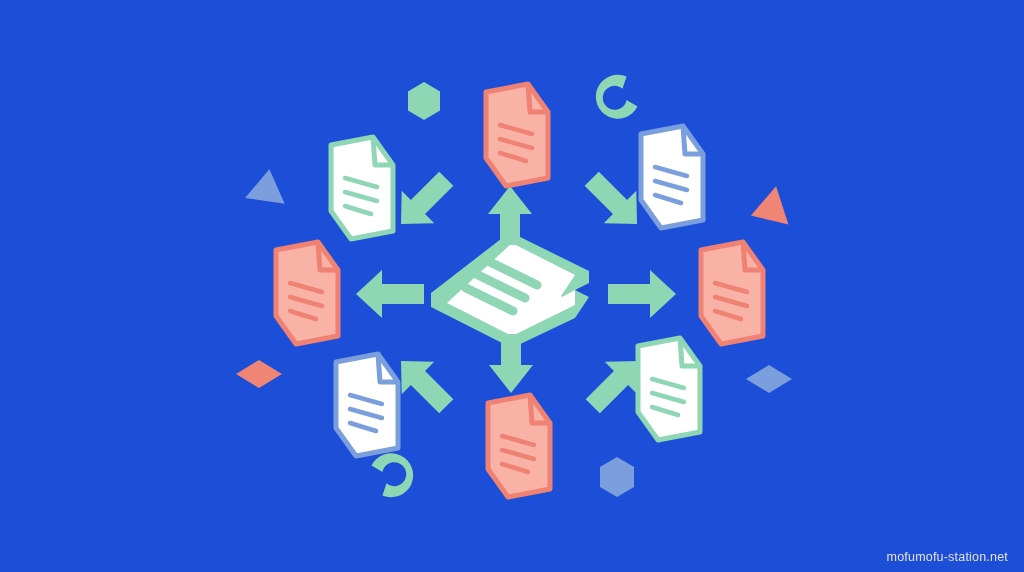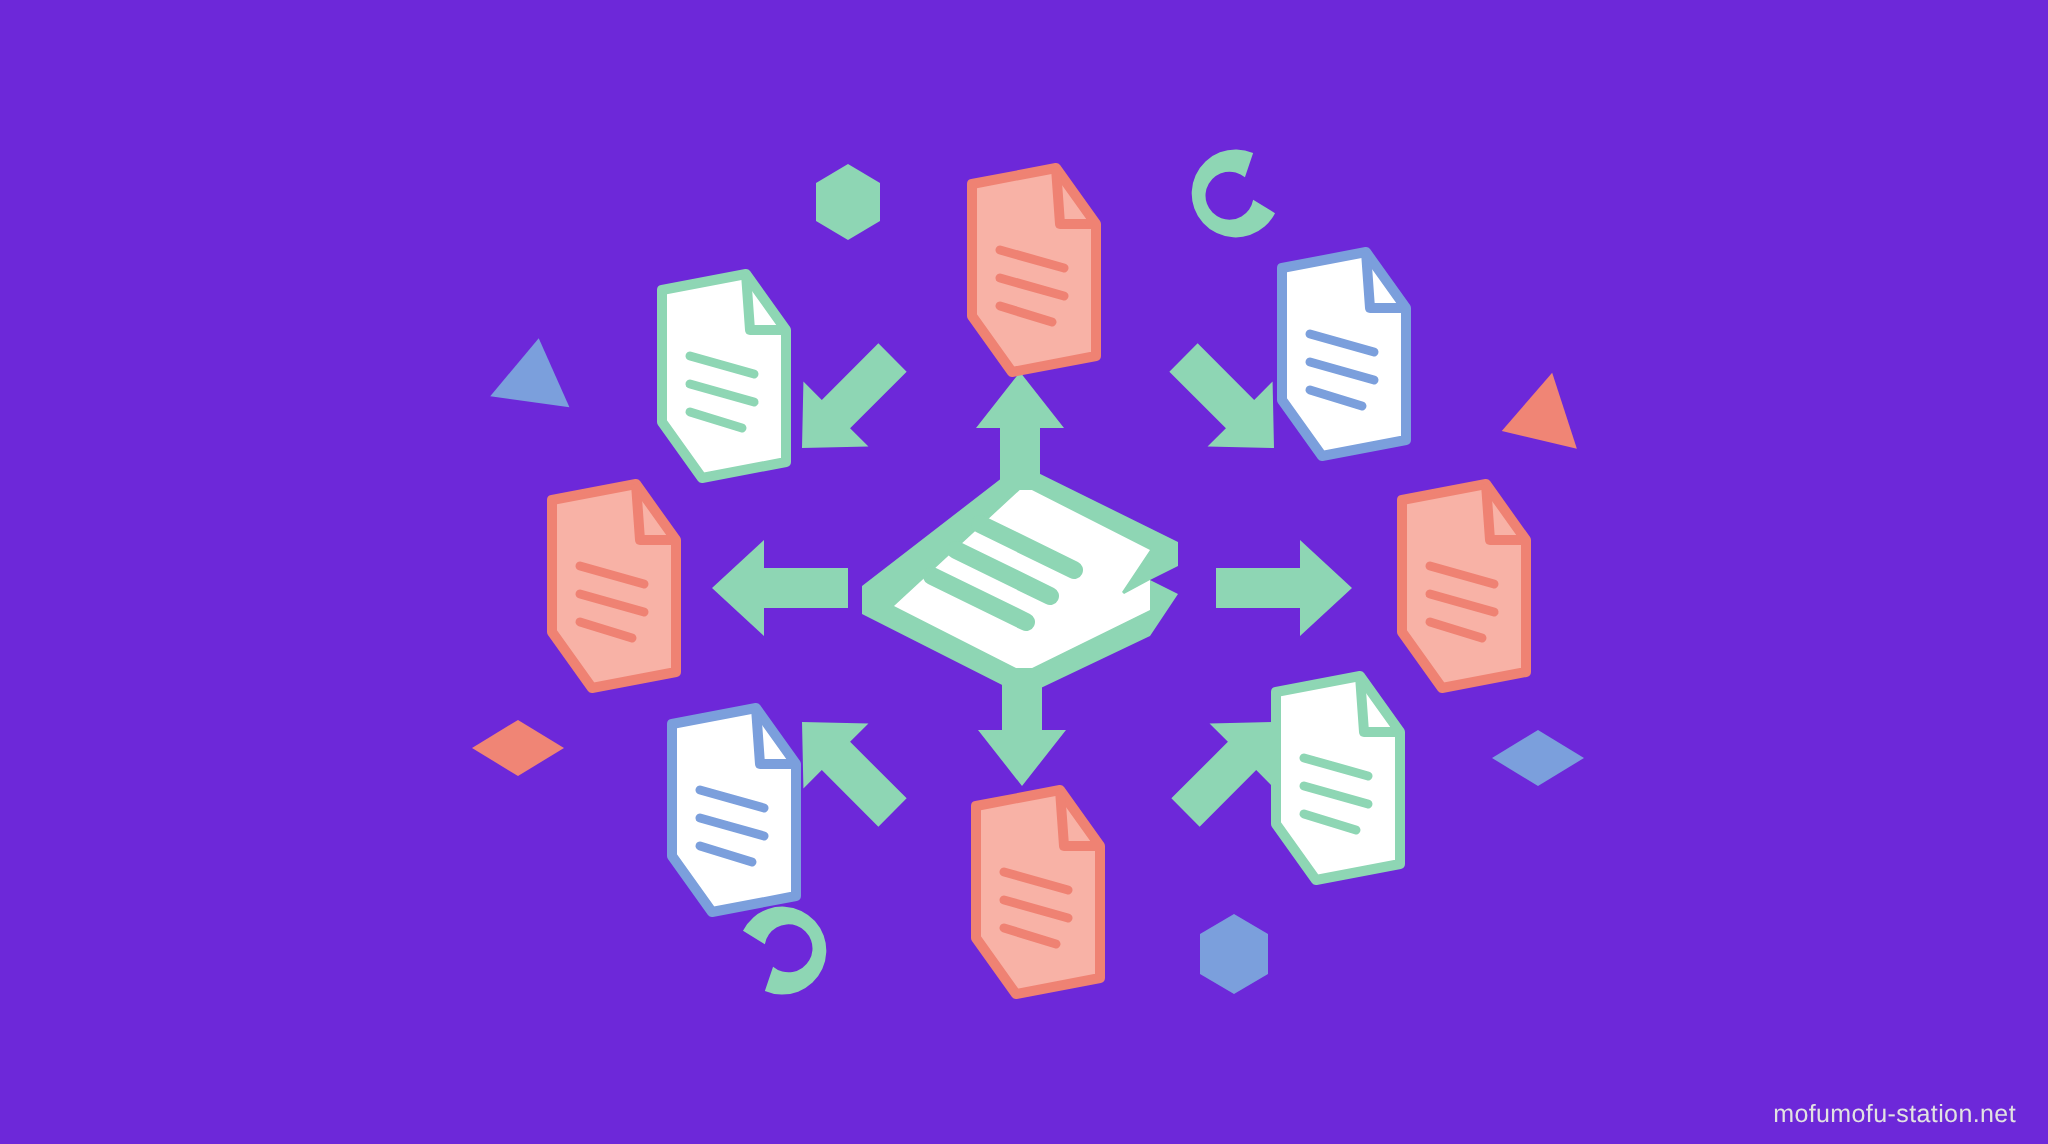--- a/index.html
+++ b/index.html
@@ -7,21 +7,21 @@
     padding: 0;
     background: #ffffff;
   }
   body {
     font-family: "Liberation Sans", sans-serif;
   }
   #stage {
     position: relative;
     width: 1024px;
     height: 572px;
-    background: #6d28d9;
+    background: #1d4ed8;
     overflow: hidden;
   }
   #artboard {
     position: absolute;
     inset: 0;
     width: 1024px;
     height: 572px;
     display: block;
   }
   #watermark {

